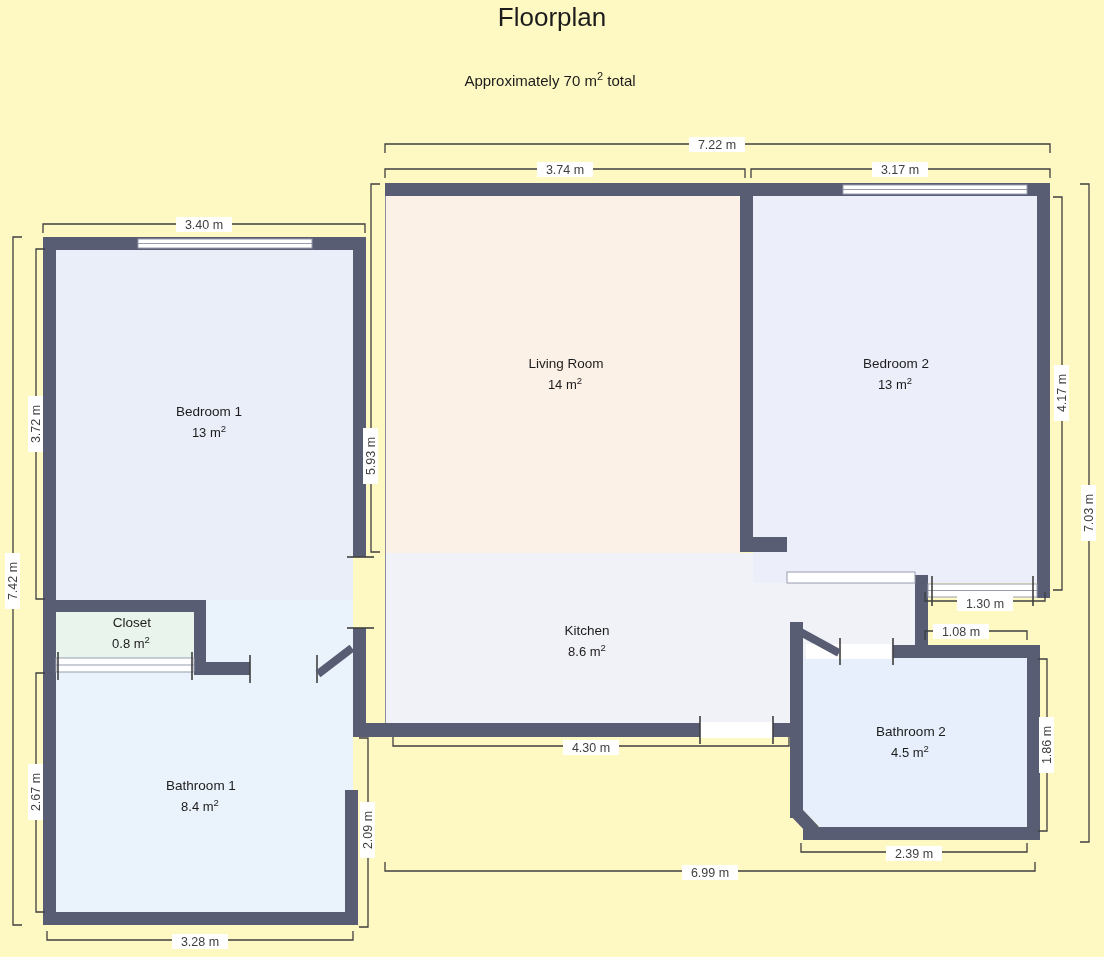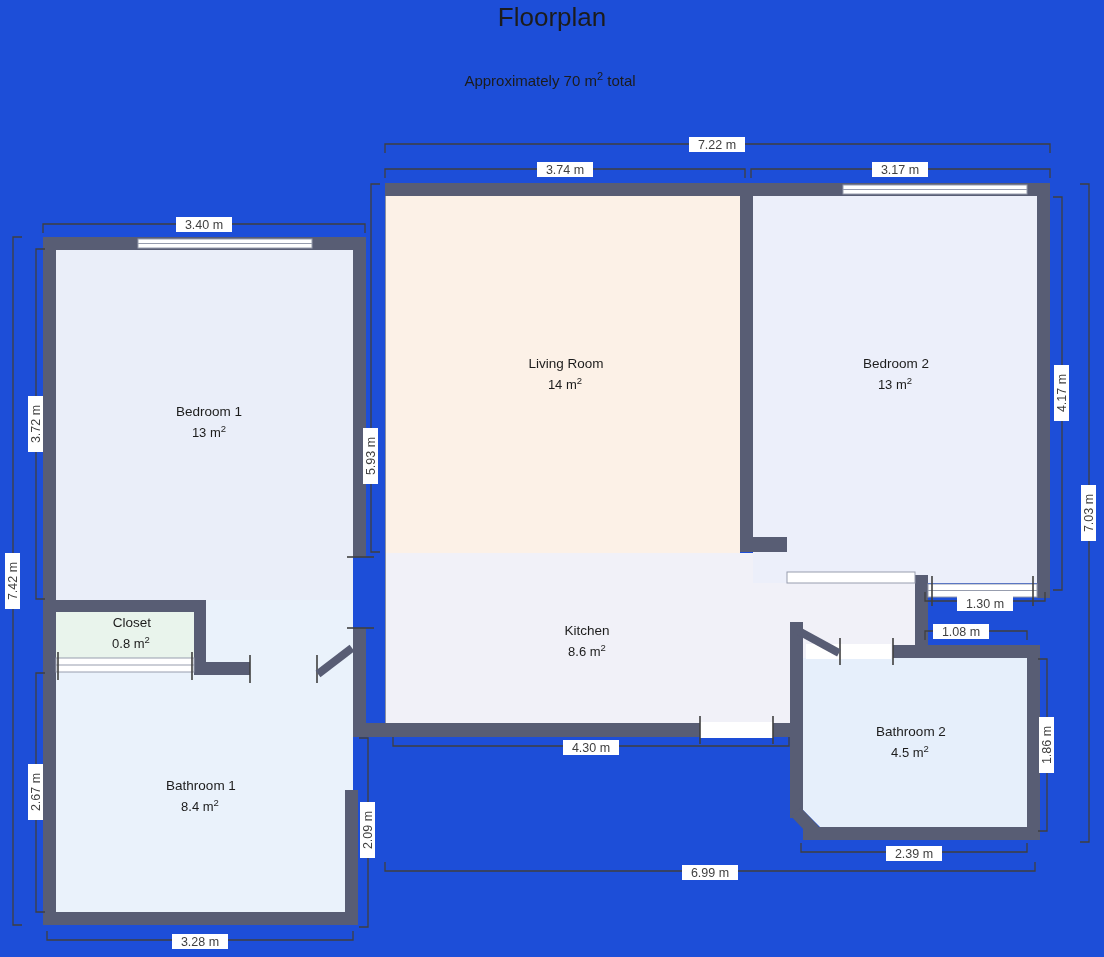--- a/index.html
+++ b/index.html
@@ -1,17 +1,17 @@
 <!DOCTYPE html>
 <html style="--wall: #585d74; --dim_line: #3f3f3f; --window_line: #979dae; --text: #1c1c1c; --bedroom1: #eaeef9; --closet: #e9f4ec; --bathroom1: #eaf2fb; --living_room: #fcf1e7; --kitchen: #f1f1f8; --bedroom2: #eceffa; --bathroom2: #e6effb;"><head>
 <meta charset="utf-8">
 <style>
   html,body{margin:0;padding:0;background:#ffffff;}
   body{font-family:"Liberation Sans", sans-serif;}
-  .stage{position:relative;width:1104px;height:957px;background:#1d4ed8;overflow:hidden;}
+  .stage{position:relative;width:1104px;height:957px;background:#fef9c3;overflow:hidden;}
   svg text{font-family:"Liberation Sans", sans-serif;fill:var(--text,#1c1c1c);}
   .wall{fill:var(--wall,#585d74);}
   .wall-line{stroke:var(--wall,#585d74);}
   .dim path{stroke:var(--dim_line,#3f3f3f);stroke-width:1.3;fill:none;}
   .dim .lbl-bg{fill:#ffffff;}
   .dim text{font-size:12.5px;fill:var(--dim_line,#3f3f3f);}
   .tick{stroke:var(--dim_line,#3f3f3f);stroke-width:1.6;}
   .opening{fill:#ffffff;stroke:var(--window_line,#979dae);stroke-width:1;}
   .opening-line{stroke:var(--window_line,#979dae);stroke-width:1;}
   .room-name{font-size:13.5px;}

